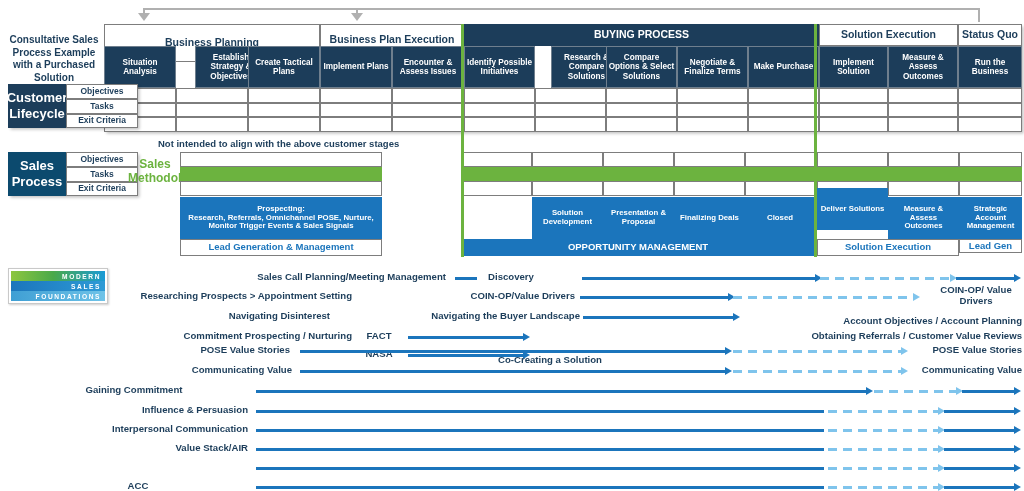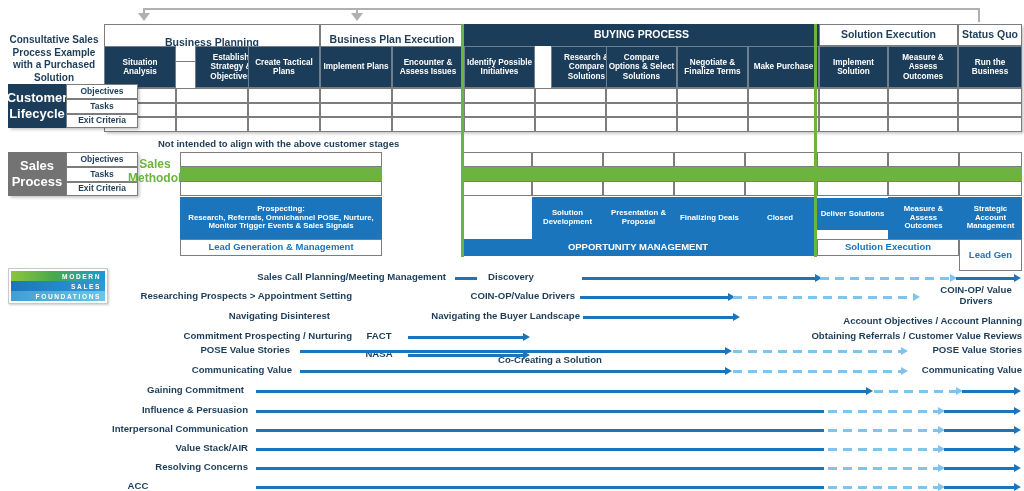--- a/index.html
+++ b/index.html
@@ -140,21 +140,21 @@
 <div class="abs shadowbox" style="left:8px;top:84px;width:130px;height:44px;background:#fff;">
   <div class="cell abs sidebox" style="left:0;top:0;width:58px;height:44px;background:#1c3d5a;">Customer Lifecycle</div>
   <div class="cell bdr rowlabelbox abs" style="left:58px;top:0;width:72px;height:15px;">Objectives</div>
   <div class="cell bdr rowlabelbox abs" style="left:58px;top:15px;width:72px;height:15px;">Tasks</div>
   <div class="cell bdr rowlabelbox abs" style="left:58px;top:30px;width:72px;height:14px;">Exit Criteria</div>
 </div>
 
 <div class="abs notice" style="left:158px;top:138px;">Not intended to align with the above customer stages</div>
 
 <div class="abs shadowbox" style="left:8px;top:152px;width:130px;height:44px;background:#fff;">
-  <div class="cell abs sidebox" style="left:0;top:0;width:58px;height:44px;background:#737373;">Sales Process</div>
+  <div class="cell abs sidebox" style="left:0;top:0;width:58px;height:44px;background:#0c4a6e;">Sales Process</div>
   <div class="cell bdr rowlabelbox abs" style="left:58px;top:0;width:72px;height:15px;">Objectives</div>
   <div class="cell bdr rowlabelbox abs" style="left:58px;top:15px;width:72px;height:15px;">Tasks</div>
   <div class="cell bdr rowlabelbox abs" style="left:58px;top:30px;width:72px;height:14px;">Exit Criteria</div>
 </div>
 
 <div class="abs methlabel" style="left:128px;top:158px;width:54px;">Sales Methodology</div>
 
 <div class="abs" id="procMatrix" style="left:180px;top:152px;width:842px;height:105px;">
     <div class="cell bdr abs" style="left: 0px; top: 0px; width: 202px; height: 14.7px; background: rgb(255, 255, 255);"></div>
     <div class="cell bdr abs" style="left: 0px; top: 14.6px; width: 202px; height: 14.7px; background: rgb(108, 179, 63); border-color: rgb(108, 179, 63);"></div>
@@ -176,33 +176,33 @@
     <div class="cell bdr abs" style="left: 494px; top: 14.6px; width: 71px; height: 14.7px; background: rgb(108, 179, 63); border-color: rgb(108, 179, 63);"></div>
     <div class="cell bdr abs" style="left: 494px; top: 29.2px; width: 71px; height: 14.7px; background: rgb(255, 255, 255);"></div>
     <div class="cell bdr procbox abs" style="left: 494px; top: 45px; width: 71px; height: 42px; border-color: rgb(27, 117, 188); white-space: pre-line;">Finalizing Deals</div>
     <div class="cell bdr abs" style="left: 565px; top: 0px; width: 70px; height: 14.7px; background: rgb(255, 255, 255);"></div>
     <div class="cell bdr abs" style="left: 565px; top: 14.6px; width: 70px; height: 14.7px; background: rgb(108, 179, 63); border-color: rgb(108, 179, 63);"></div>
     <div class="cell bdr abs" style="left: 565px; top: 29.2px; width: 70px; height: 14.7px; background: rgb(255, 255, 255);"></div>
     <div class="cell bdr procbox abs" style="left: 565px; top: 45px; width: 70px; height: 42px; border-color: rgb(27, 117, 188); white-space: pre-line;">Closed</div>
     <div class="cell bdr abs" style="left: 637px; top: 0px; width: 71px; height: 14.7px; background: rgb(255, 255, 255);"></div>
     <div class="cell bdr abs" style="left: 637px; top: 14.6px; width: 71px; height: 14.7px; background: rgb(108, 179, 63); border-color: rgb(108, 179, 63);"></div>
     <div class="cell bdr abs" style="left: 637px; top: 29.2px; width: 71px; height: 14.7px; background: rgb(255, 255, 255);"></div>
-    <div class="cell bdr procbox abs" style="left: 637px; top: 46px; width: 71px; height: 32px; border-color: rgb(27, 117, 188); white-space: pre-line; text-align: center;">Deliver Solutions</div>
+    <div class="cell bdr procbox abs" style="left: 637px; top: 36px; width: 71px; height: 42px; border-color: rgb(27, 117, 188); white-space: pre-line; text-align: center;">Deliver Solutions</div>
     <div class="cell bdr abs" style="left: 708px; top: 0px; width: 71px; height: 14.7px; background: rgb(255, 255, 255);"></div>
     <div class="cell bdr abs" style="left: 708px; top: 14.6px; width: 71px; height: 14.7px; background: rgb(108, 179, 63); border-color: rgb(108, 179, 63);"></div>
     <div class="cell bdr abs" style="left: 708px; top: 29.2px; width: 71px; height: 14.7px; background: rgb(255, 255, 255);"></div>
     <div class="cell bdr procbox abs" style="left: 708px; top: 45px; width: 71px; height: 42px; border-color: rgb(27, 117, 188); white-space: pre-line;">Measure &amp; Assess Outcomes</div>
     <div class="cell bdr abs" style="left: 779px; top: 0px; width: 63px; height: 14.7px; background: rgb(255, 255, 255);"></div>
     <div class="cell bdr abs" style="left: 779px; top: 14.6px; width: 63px; height: 14.7px; background: rgb(108, 179, 63); border-color: rgb(108, 179, 63);"></div>
     <div class="cell bdr abs" style="left: 779px; top: 29.2px; width: 63px; height: 14.7px; background: rgb(255, 255, 255);"></div>
     <div class="cell bdr procbox abs" style="left: 779px; top: 45px; width: 63px; height: 42px; border-color: rgb(27, 117, 188); white-space: pre-line;">Strategic Account Management</div>
     <div class="cell bdr footlbl abs" style="left: 0px; top: 87px; width: 202px; height: 17px;">Lead Generation &amp; Management</div>
     <div class="cell bdr footlbl abs" style="left: 281px; top: 87px; width: 354px; height: 17px; background: rgb(27, 117, 188); color: rgb(255, 255, 255); border-color: rgb(27, 117, 188);">OPPORTUNITY MANAGEMENT</div>
     <div class="cell bdr footlbl abs" style="left: 637px; top: 87px; width: 142px; height: 17px;">Solution Execution</div>
-    <div class="cell bdr footlbl abs" style="left: 779px; top: 87px; width: 63px; height: 32px;">Lead Gen</div>
+    <div class="cell bdr footlbl abs" style="left: 779px; top: 87px; width: 63px; height: 14px;">Lead Gen</div>
   </div>
 
 <div class="abs" style="left:461px;top:24px;width:3px;height:233px;background:#6cb33f;"></div>
 <div class="abs" style="left:814px;top:24px;width:3px;height:233px;background:#6cb33f;"></div>
 
 <div class="abs" id="logo">
   <div class="lgbar" id="lg1">MODERN</div>
   <div class="lgbar" id="lg2">SALES</div>
   <div class="lgbar" id="lg3">FOUNDATIONS</div>
 </div>
@@ -243,21 +243,21 @@
     <div class="seg" style="left: 300px; top: 86px; width: 425px;"></div>
     <div class="ah" style="left: 725px; top: 83px;"></div>
     <div class="dash" style="left: 733px; top: 86px; width: 168px;"></div>
     <div class="ahl" style="left: 901px; top: 83px;"></div>
     <div class="rowlab" style="left: 72px; top: 100px; width: 220px; text-align: right;">Communicating Value</div>
     <div class="rowlab" style="left: 905px; top: 100px; width: 117px; text-align: right;">Communicating Value</div>
     <div class="seg" style="left: 300px; top: 106px; width: 425px;"></div>
     <div class="ah" style="left: 725px; top: 103px;"></div>
     <div class="dash" style="left: 733px; top: 106px; width: 168px;"></div>
     <div class="ahl" style="left: 901px; top: 103px;"></div>
-    <div class="rowlab" style="left: 24px; top: 120px; width: 220px; text-align: right;">Gaining Commitment</div>
+    <div class="rowlab" style="left: 24px; top: 120px; width: 220px; text-align: center;">Gaining Commitment</div>
     <div class="seg" style="left: 256px; top: 126px; width: 610px;"></div>
     <div class="ah" style="left: 866px; top: 123px;"></div>
     <div class="dash" style="left: 874px; top: 126px; width: 82px;"></div>
     <div class="ahl" style="left: 956px; top: 123px;"></div>
     <div class="seg" style="left: 962px; top: 126px; width: 52px;"></div>
     <div class="ah" style="left: 1014px; top: 123px;"></div>
     <div class="rowlab" style="left: 28px; top: 140px; width: 220px; text-align: right;">Influence &amp; Persuasion</div>
     <div class="seg" style="left: 256px; top: 146px; width: 568px;"></div>
     <div class="dash" style="left: 828px; top: 146px; width: 110px;"></div>
     <div class="ahl" style="left: 938px; top: 143px;"></div>
@@ -268,21 +268,20 @@
     <div class="dash" style="left: 828px; top: 165px; width: 110px;"></div>
     <div class="ahl" style="left: 938px; top: 162px;"></div>
     <div class="seg" style="left: 944px; top: 165px; width: 70px;"></div>
     <div class="ah" style="left: 1014px; top: 162px;"></div>
     <div class="rowlab" style="left: 28px; top: 178px; width: 220px; text-align: right;">Value Stack/AIR</div>
     <div class="seg" style="left: 256px; top: 184px; width: 568px;"></div>
     <div class="dash" style="left: 828px; top: 184px; width: 110px;"></div>
     <div class="ahl" style="left: 938px; top: 181px;"></div>
     <div class="seg" style="left: 944px; top: 184px; width: 70px;"></div>
     <div class="ah" style="left: 1014px; top: 181px;"></div>
-    <div class="rowlab" style="left: 28px; top: 197px; width: 220px; text-align: right;">Resolving Concerns</div>
     <div class="seg" style="left: 256px; top: 203px; width: 568px;"></div>
     <div class="dash" style="left: 828px; top: 203px; width: 110px;"></div>
     <div class="ahl" style="left: 938px; top: 200px;"></div>
     <div class="seg" style="left: 944px; top: 203px; width: 70px;"></div>
     <div class="ah" style="left: 1014px; top: 200px;"></div>
     <div class="rowlab" style="left: 28px; top: 216px; width: 220px; text-align: center;">ACC</div>
     <div class="seg" style="left: 256px; top: 222px; width: 568px;"></div>
     <div class="dash" style="left: 828px; top: 222px; width: 110px;"></div>
     <div class="ahl" style="left: 938px; top: 219px;"></div>
     <div class="seg" style="left: 944px; top: 222px; width: 70px;"></div>

